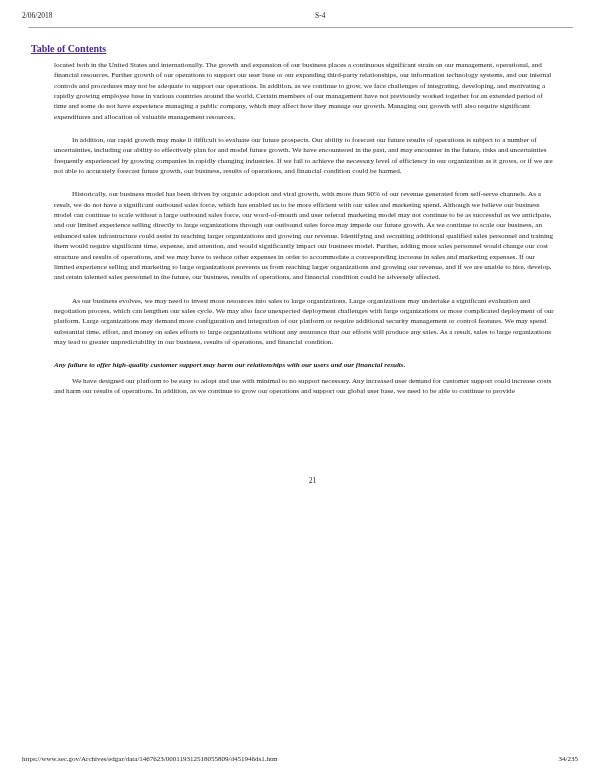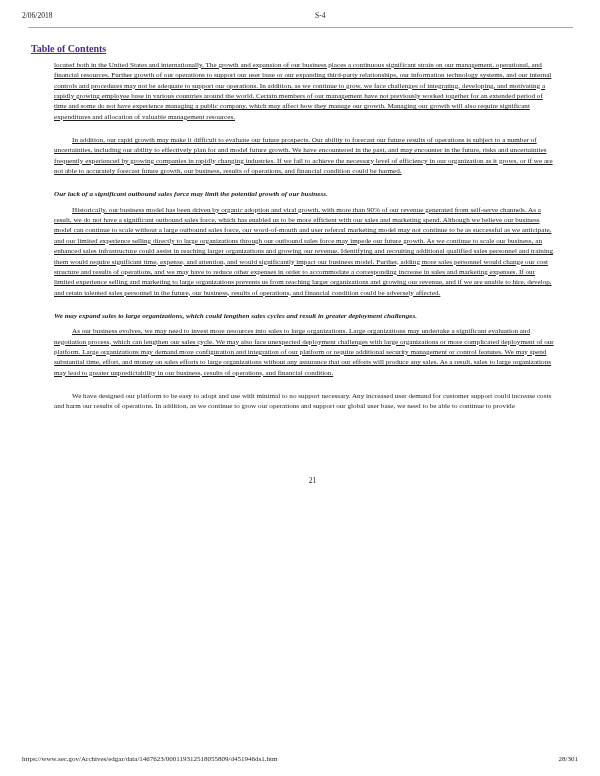--- a/index.html
+++ b/index.html
@@ -55,21 +55,21 @@
     .content p {
       margin: 0 0 10.5px 0;
       text-align: left;
     }
     .content p.indent { text-indent: 18px; }
     .content p.heading {
       font-weight: bold;
       font-style: italic;
       margin: 0 0 5px 0;
     }
-    .content p.mb-lg { margin-bottom: 13px; text-decoration: underline; }
+    .content p.mb-lg { margin-bottom: 13px; }
     .page-num {
       position: absolute;
       top: 476px;
       left: 0;
       width: 561px;
       text-align: center;
       font-size: 7.5px;
       color: #222;
       margin-left: 32px;
     }
@@ -92,25 +92,24 @@
   <span class="title">S-4</span>
 </div>
 
 <div class="rule"></div>
 
 <a class="toc-link">Table of Contents</a>
 
 <div class="content">
   <p class="mb-lg">located both in the United States and internationally. The growth and expansion of our business places a continuous significant strain on our management, operational, and financial resources. Further growth of our operations to support our user base or our expanding third-party relationships, our information technology systems, and our internal controls and procedures may not be adequate to support our operations. In addition, as we continue to grow, we face challenges of integrating, developing, and motivating a rapidly growing employee base in various countries around the world. Certain members of our management have not previously worked together for an extended period of time and some do not have experience managing a public company, which may affect how they manage our growth. Managing our growth will also require significant expenditures and allocation of valuable management resources.</p>
   <p class="indent mb-lg">In addition, our rapid growth may make it difficult to evaluate our future prospects. Our ability to forecast our future results of operations is subject to a number of uncertainties, including our ability to effectively plan for and model future growth. We have encountered in the past, and may encounter in the future, risks and uncertainties frequently experienced by growing companies in rapidly changing industries. If we fail to achieve the necessary level of efficiency in our organization as it grows, or if we are not able to accurately forecast future growth, our business, results of operations, and financial condition could be harmed.</p>
-  <p class="heading">Our lack of a significant outbound sales force may limit the potential growth of our business.</p>
   <p class="indent mb-lg">Historically, our business model has been driven by organic adoption and viral growth, with more than 90% of our revenue generated from self-serve channels. As a result, we do not have a significant outbound sales force, which has enabled us to be more efficient with our sales and marketing spend. Although we believe our business model can continue to scale without a large outbound sales force, our word-of-mouth and user referral marketing model may not continue to be as successful as we anticipate, and our limited experience selling directly to large organizations through our outbound sales force may impede our future growth. As we continue to scale our business, an enhanced sales infrastructure could assist in reaching larger organizations and growing our revenue. Identifying and recruiting additional qualified sales personnel and training them would require significant time, expense, and attention, and would significantly impact our business model. Further, adding more sales personnel would change our cost structure and results of operations, and we may have to reduce other expenses in order to accommodate a corresponding increase in sales and marketing expenses. If our limited experience selling and marketing to large organizations prevents us from reaching larger organizations and growing our revenue, and if we are unable to hire, develop, and retain talented sales personnel in the future, our business, results of operations, and financial condition could be adversely affected.</p>
-  <p class="heading">We may expand sales to large organizations, which could lengthen sales cycles and result in greater deployment challenges.</p>
   <p class="indent mb-lg">As our business evolves, we may need to invest more resources into sales to large organizations. Large organizations may undertake a significant evaluation and negotiation process, which can lengthen our sales cycle. We may also face unexpected deployment challenges with large organizations or more complicated deployment of our platform. Large organizations may demand more configuration and integration of our platform or require additional security management or control features. We may spend substantial time, effort, and money on sales efforts to large organizations without any assurance that our efforts will produce any sales. As a result, sales to large organizations may lead to greater unpredictability in our business, results of operations, and financial condition.</p>
+  <p class="heading">Any failure to offer high-quality customer support may harm our relationships with our users and our financial results.</p>
   <p class="indent">We have designed our platform to be easy to adopt and use with minimal to no support necessary. Any increased user demand for customer support could increase costs and harm our results of operations. In addition, as we continue to grow our operations and support our global user base, we need to be able to continue to provide</p>
 </div>
 
 <div class="page-num">21</div>
 
 <div class="print-footer">
   <span class="url">https://www.sec.gov/Archives/edgar/data/1467623/000119312518055809/d451946ds1.htm</span>
-  <span class="pages">28/301</span>
+  <span class="pages">34/235</span>
 </div>
 
 </body></html>

